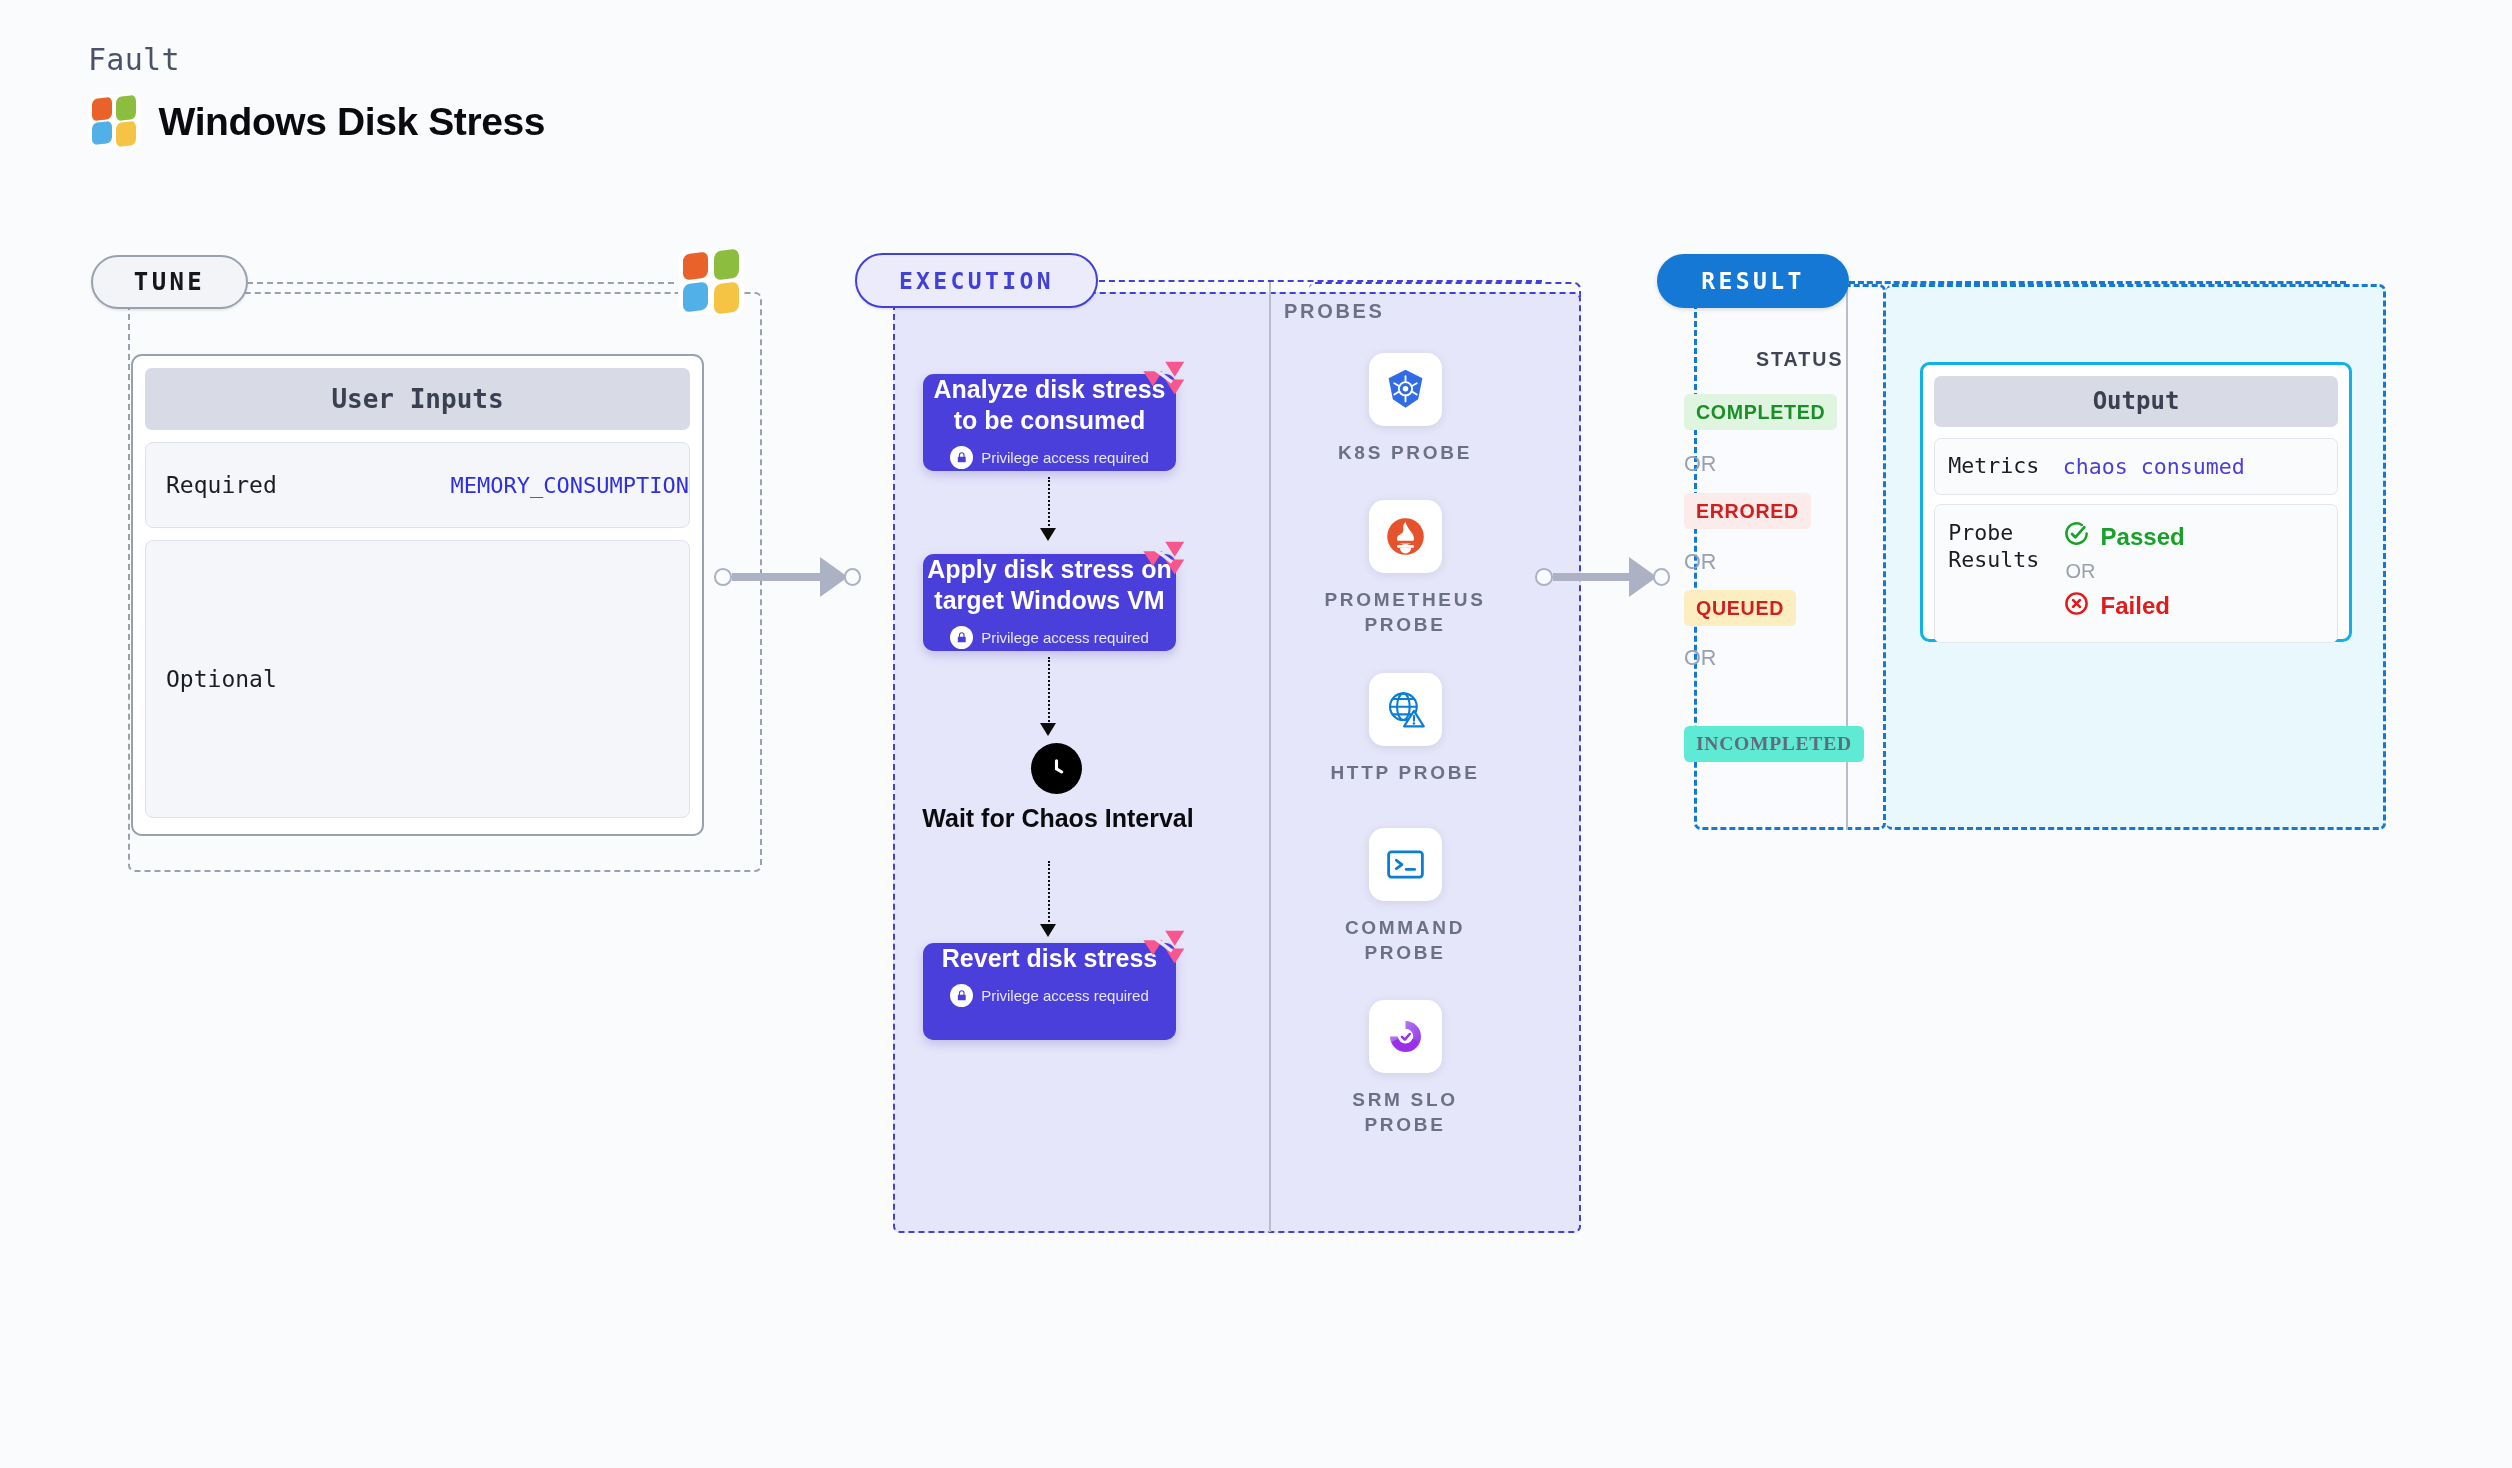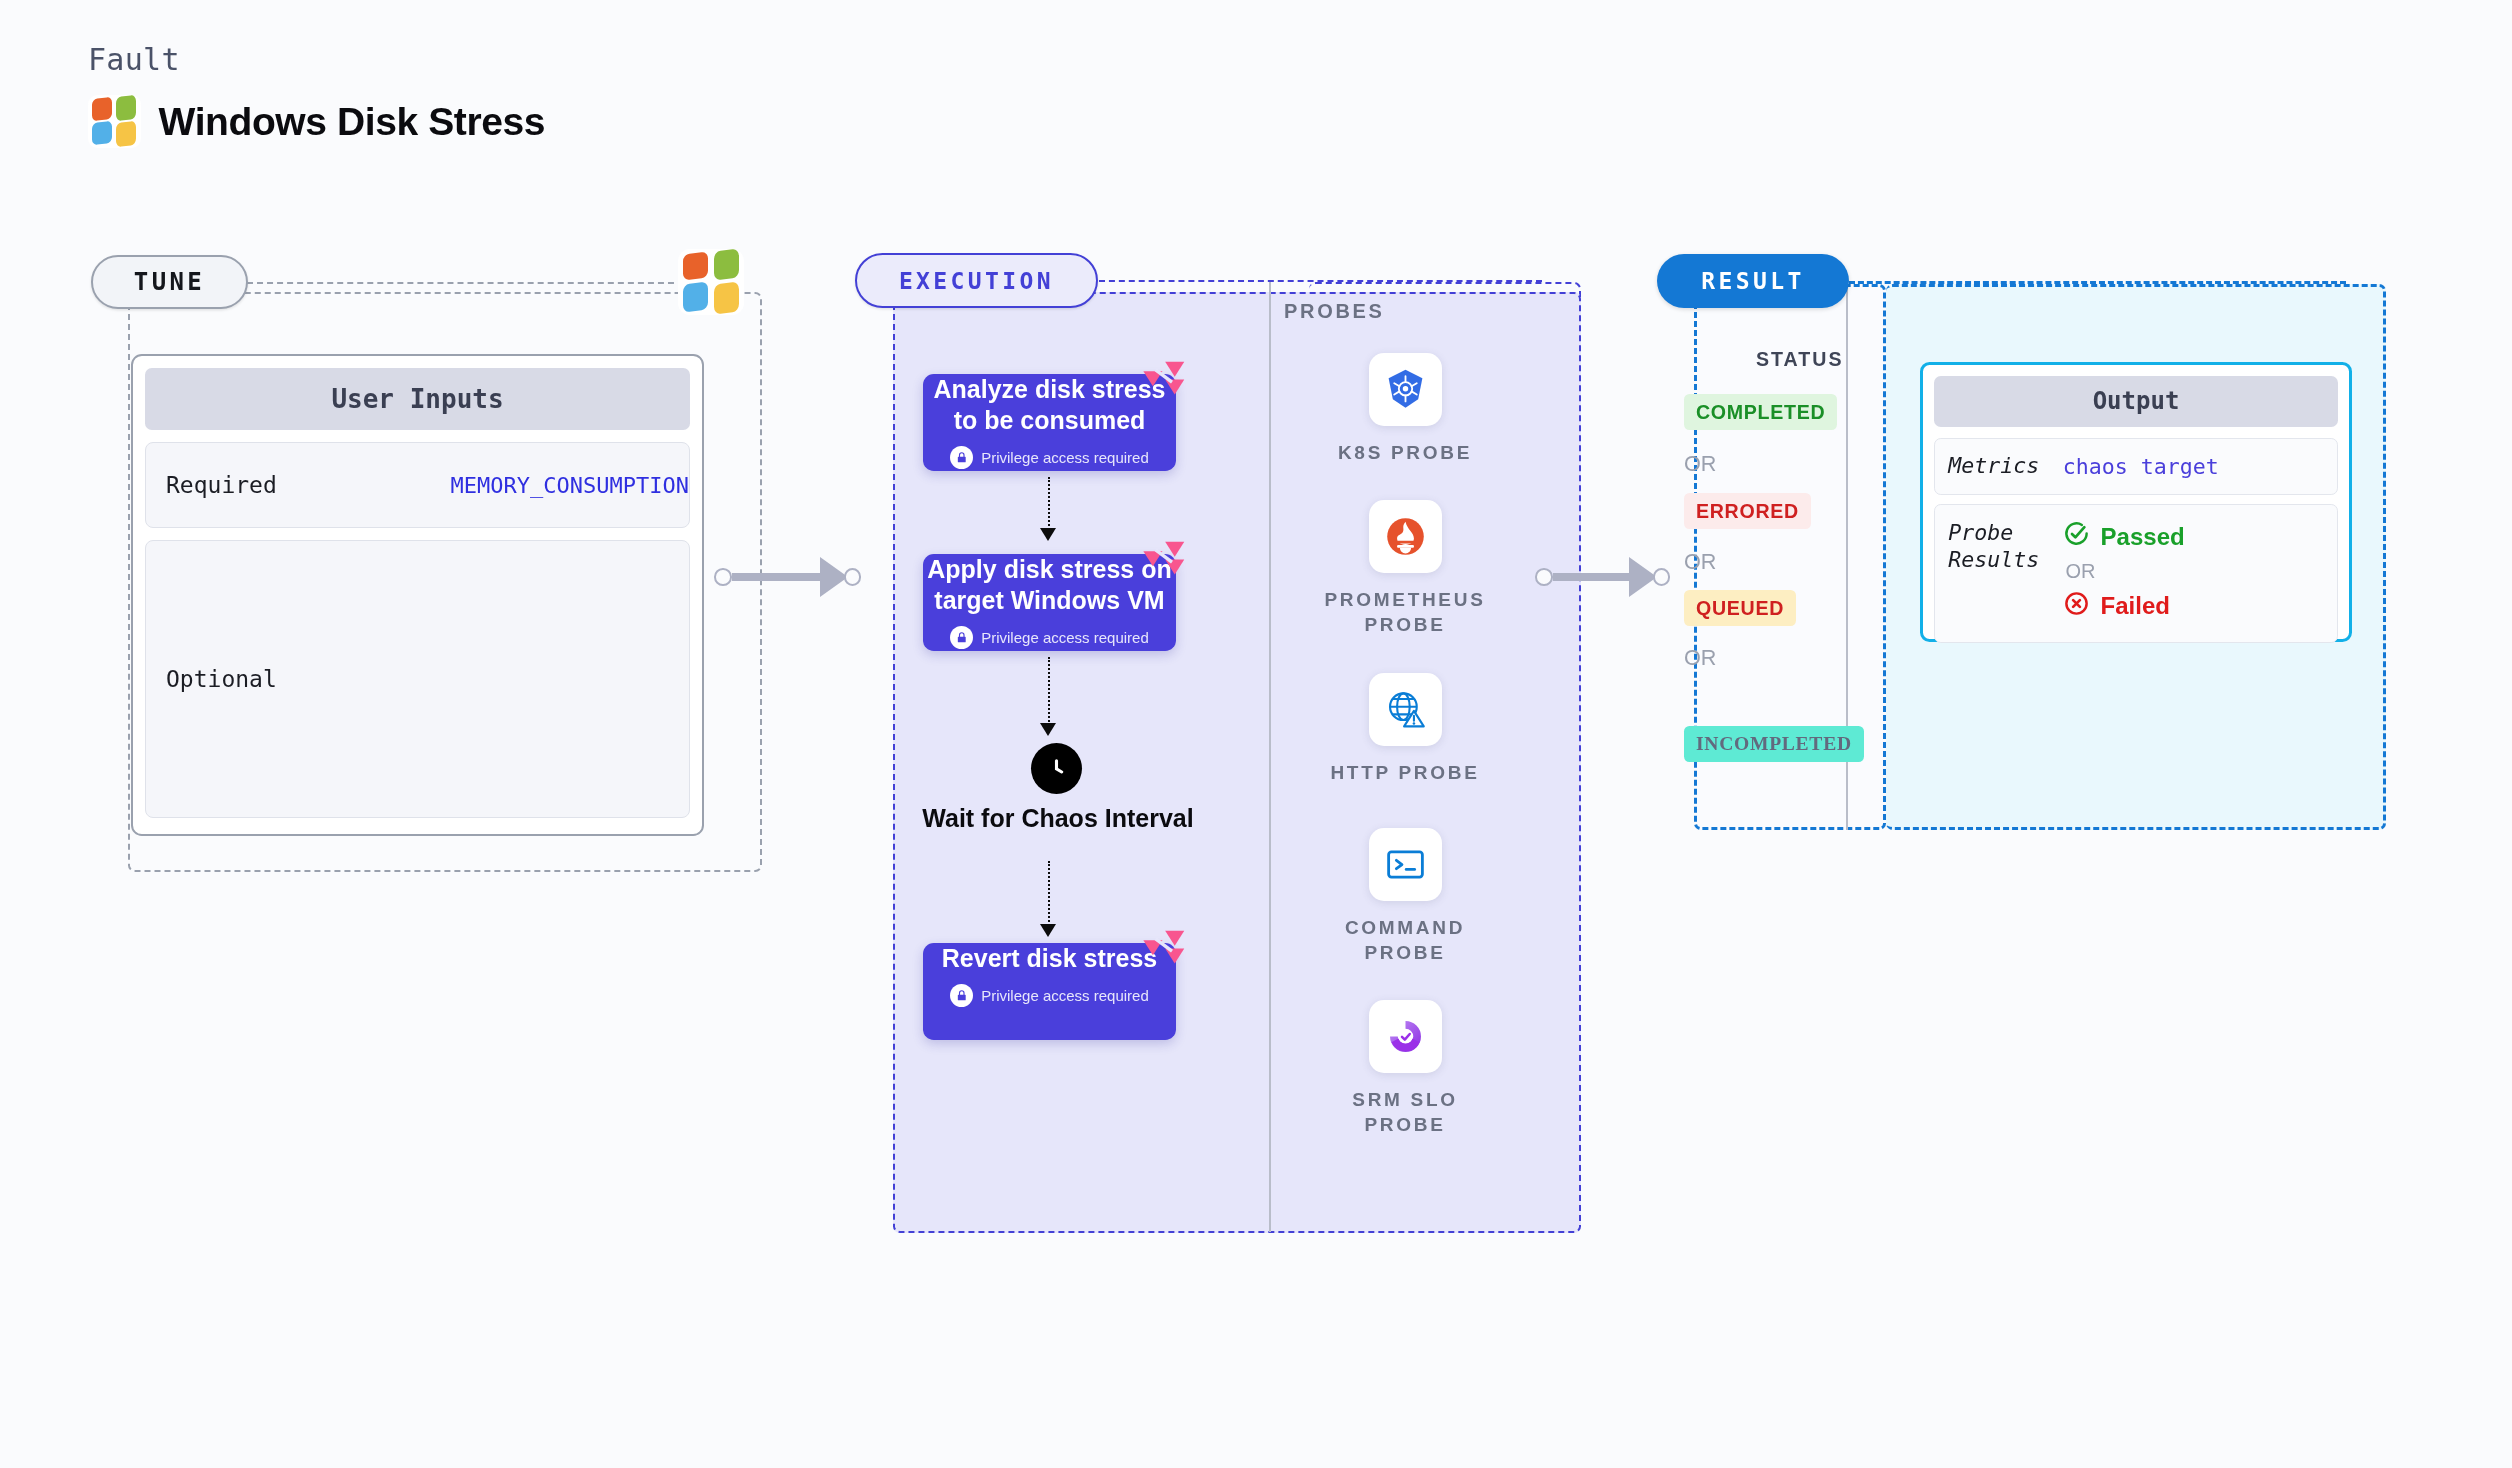--- a/index.html
+++ b/index.html
@@ -153,21 +153,21 @@
     position: absolute; left: 1684px; font-size: 21.6px; color: #9aa0ae;
     font-family: "Liberation Sans", sans-serif;
   }
 
   #output-card { left: 1880px; top: 362px; width: 432px; height: 280px;
     border: 3.4px solid #12b0e8; border-radius: 9.5px; background: #fff; }
 
   .out-row { background:#fafbfd; border: 1.4px solid #e3e6ed; border-radius: 6.8px;
     display: flex; align-items: center; }
   .out-key { font-family: "DejaVu Sans Mono", monospace; color: #1b1d24; font-size: 21.6px;
-    line-height: 1.25; white-space: pre-line; font-style: italic; }
+    line-height: 1.25; white-space: pre-line; }
   .out-val-mono { font-family: "DejaVu Sans Mono", monospace; color: #4a3fdb; font-size: 21.6px; }
   .res-line { display: flex; align-items: center; gap: 10.8px; font-size: 24px; font-weight: 700; }
 
   
   .stage-conn { position: absolute; display: flex; align-items: center; }
   .sc-dot { width: 17.6px; height: 17.6px; border-radius: 50%; background: #fafbfd;
     border: 2.7px solid #adb1c4; }
   .sc-bar { height: 8px; background: #adb1c4; }
   .sc-arrow { width: 0; height: 0; border-top: 20px solid transparent;
     border-bottom: 20px solid transparent; border-left: 28px solid #adb1c4; }
@@ -406,21 +406,21 @@
   <div class="or-text" style="top:645px;">OR</div>
   <div class="status-chip" style="top:726px; background:#5eead4; color:#626a7e;font-family:Liberation Serif, serif;">
     <span>INCOMPLETED</span>
   </div>
 
   <div id="output-card" class="dashbox">
     <div class="card-header" style="margin:10.8px; height:51px; font-size:24px;">Output</div>
 
     <div class="out-row" style="margin:0 10.8px 9.5px 10.8px; height:57px;">
       <div class="out-key" style="width:128px; padding-left:13.5px;">Metrics</div>
-      <div class="out-val-mono">chaos target</div>
+      <div class="out-val-mono">chaos consumed</div>
     </div>
 
     <div class="out-row" style="margin:0 10.8px 10.8px 10.8px; height:139px; align-items:flex-start; padding-top:15px;">
       <div class="out-key" style="width:128px; padding-left:13.5px;">Probe
 Results</div>
       <div style="display:flex; flex-direction:column; gap:6.8px;">
         <div class="res-line" style="color:#19a02a;">
           <span>
             <svg viewBox="0 0 24 24" width="27" height="27">
               <path d="M21 12a9 9 0 11-4.2-7.6" stroke="#19a02a" stroke-width="2.2" fill="none" stroke-linecap="round"></path>

